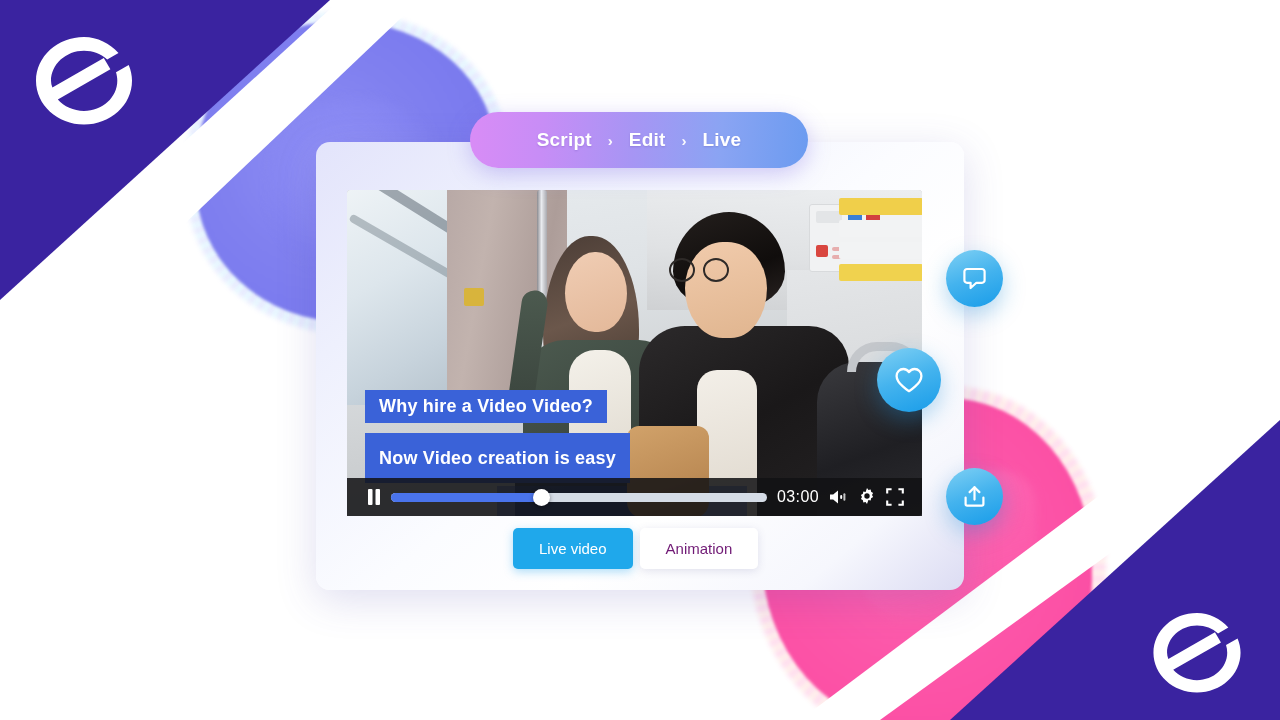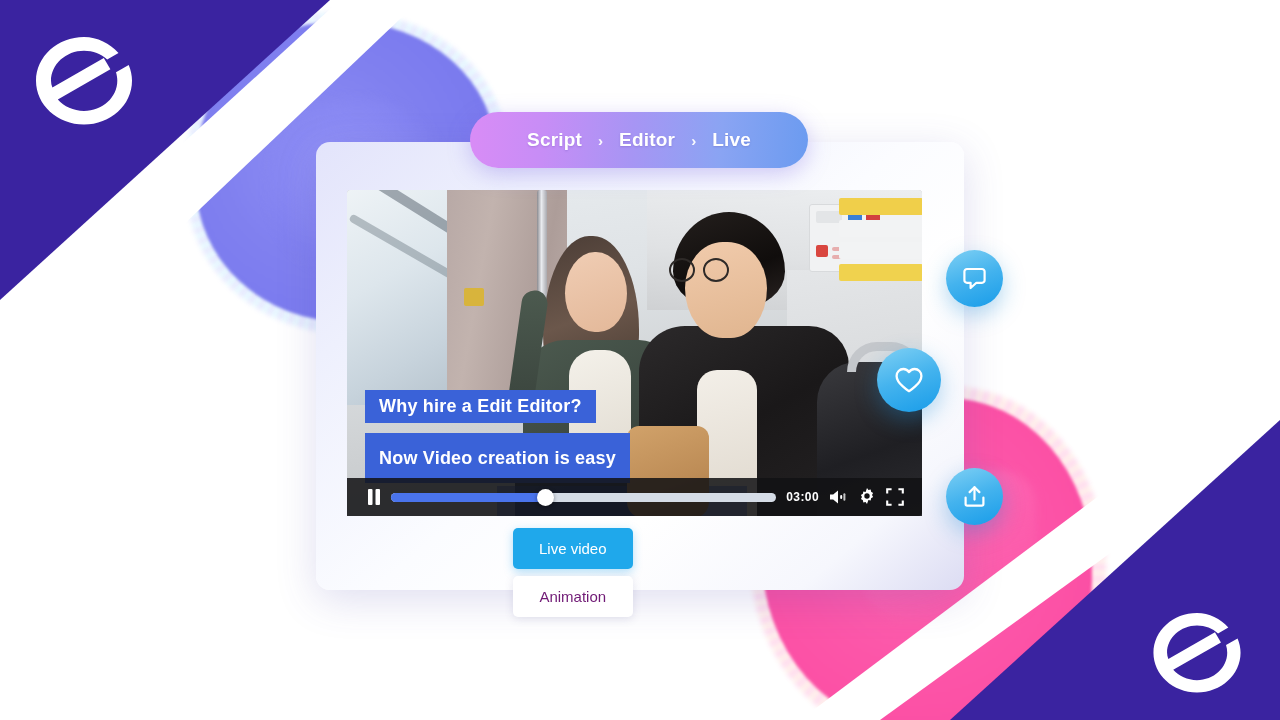--- a/index.html
+++ b/index.html
@@ -264,25 +264,25 @@
   }
   .bar-fill {
     position:absolute; left:0; top:0; height:9px; width:40%;
     background:#4a74ec; border-radius:5px;
   }
   .bar-knob {
     position:absolute; top:-4px; left:40%; width:17px; height:17px;
     margin-left:-8px; background:#ffffff; border-radius:50%;
     box-shadow:0 1px 4px rgba(0,0,0,.4);
   }
-  .time { color:#fff; font-size:12px; font-weight:bold; letter-spacing:.4px; }
+  .time { color:#fff; font-size:16px; font-weight:normal; letter-spacing:.4px; }
 
   
   .modes {
-    position:absolute; left:513px; top:528px; display:flex; gap:7px;flex-direction:column;
+    position:absolute; left:513px; top:528px; display:flex; gap:7px;
   }
   .mode-btn {
     height:41px; border-radius:5px; display:flex; align-items:center;
     justify-content:center; font-size:15px; padding:0 26px;
   }
   .mode-active { background:var(--accent-blue); color:#fff; box-shadow:0 3px 10px rgba(30,160,235,.35); }
   .mode-idle   { background:#ffffff; color:#701a75; box-shadow:0 2px 8px rgba(90,90,140,.16); }
 
   
   .fab {
@@ -369,21 +369,21 @@
       <div class="ph-stroller"></div>
       <div class="ph-handle"></div>
       <div class="ph-handle-grip"></div>
       <div class="ph-hand"></div>
       <div class="ph-jeans"></div>
       <div class="ph-floorblue"></div>
       <div class="ph-bag"></div>
     </div>
   </div>
 
-  <div class="cap cap1">Why hire a Edit Editor?</div>
+  <div class="cap cap1">Why hire a Video Video?</div>
   <div class="cap cap2">Now Video creation is easy</div>
 
   <div class="controls">
     <span class="ctl-icon">
       <svg width="14" height="16" viewBox="0 0 14 16" aria-hidden="true">
         <rect x="1" y="0" width="4.5" height="16" rx="1" fill="#ffffff"></rect>
         <rect x="8.5" y="0" width="4.5" height="16" rx="1" fill="#ffffff"></rect>
       </svg>
     </span>
     <span class="bar-wrap">
@@ -418,21 +418,21 @@
   </div>
 
   <div class="modes">
     <div class="mode-btn mode-active">Live video</div>
     <div class="mode-btn mode-idle">Animation</div>
   </div>
 
   <div class="crumb">
     <span class="crumb-label">Script</span>
     <span class="crumb-sep">›</span>
-    <span class="crumb-label">Editor</span>
+    <span class="crumb-label">Edit</span>
     <span class="crumb-sep">›</span>
     <span class="crumb-label">Live</span>
   </div>
 
   <div class="fab fab-chat">
     <svg width="27" height="27" viewBox="0 0 27 27" aria-hidden="true">
       <path d="M6 4h15a2.6 2.6 0 0 1 2.6 2.6v8.6A2.6 2.6 0 0 1 21 17.8h-5.6L9.6 23v-5.2H6A2.6 2.6 0 0 1 3.4 15.2V6.6A2.6 2.6 0 0 1 6 4z" fill="none" stroke="#ffffff" stroke-width="2.2" stroke-linejoin="round"></path>
     </svg>
   </div>
 

